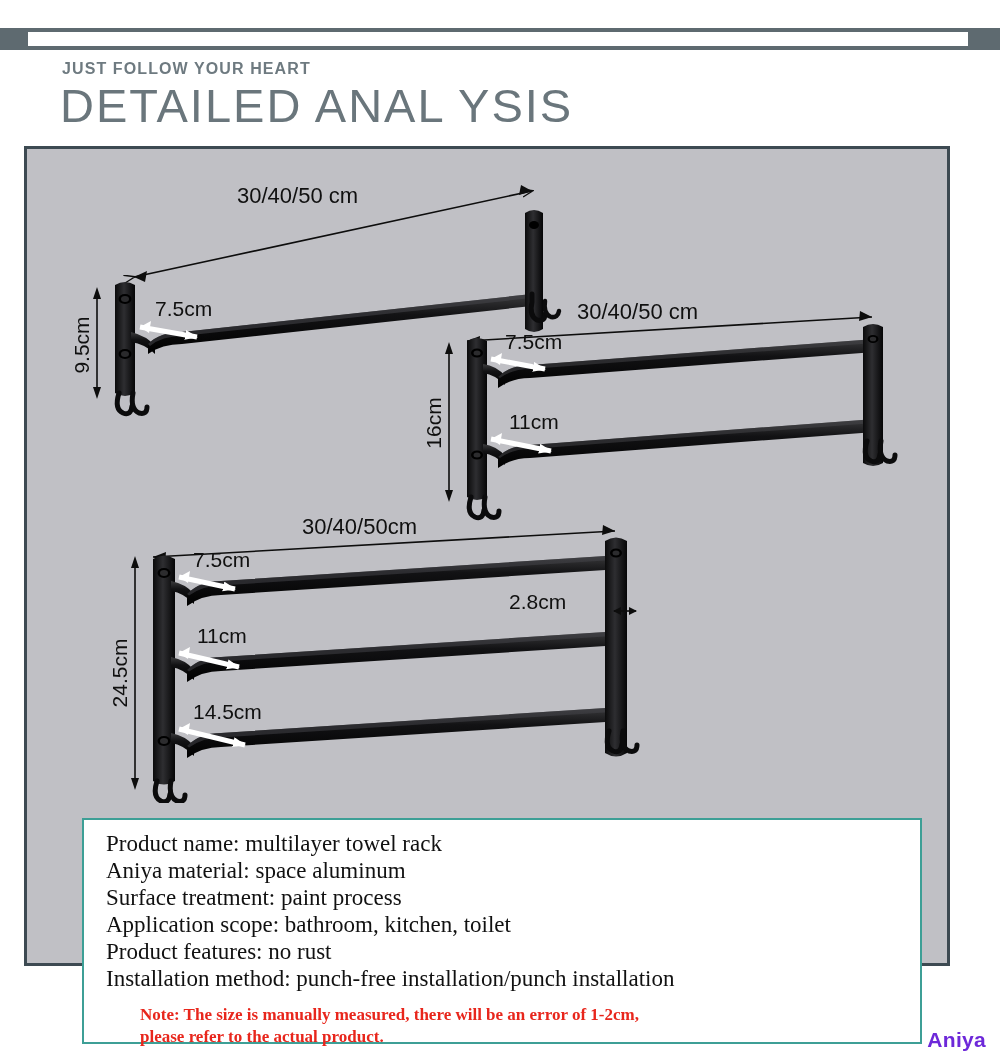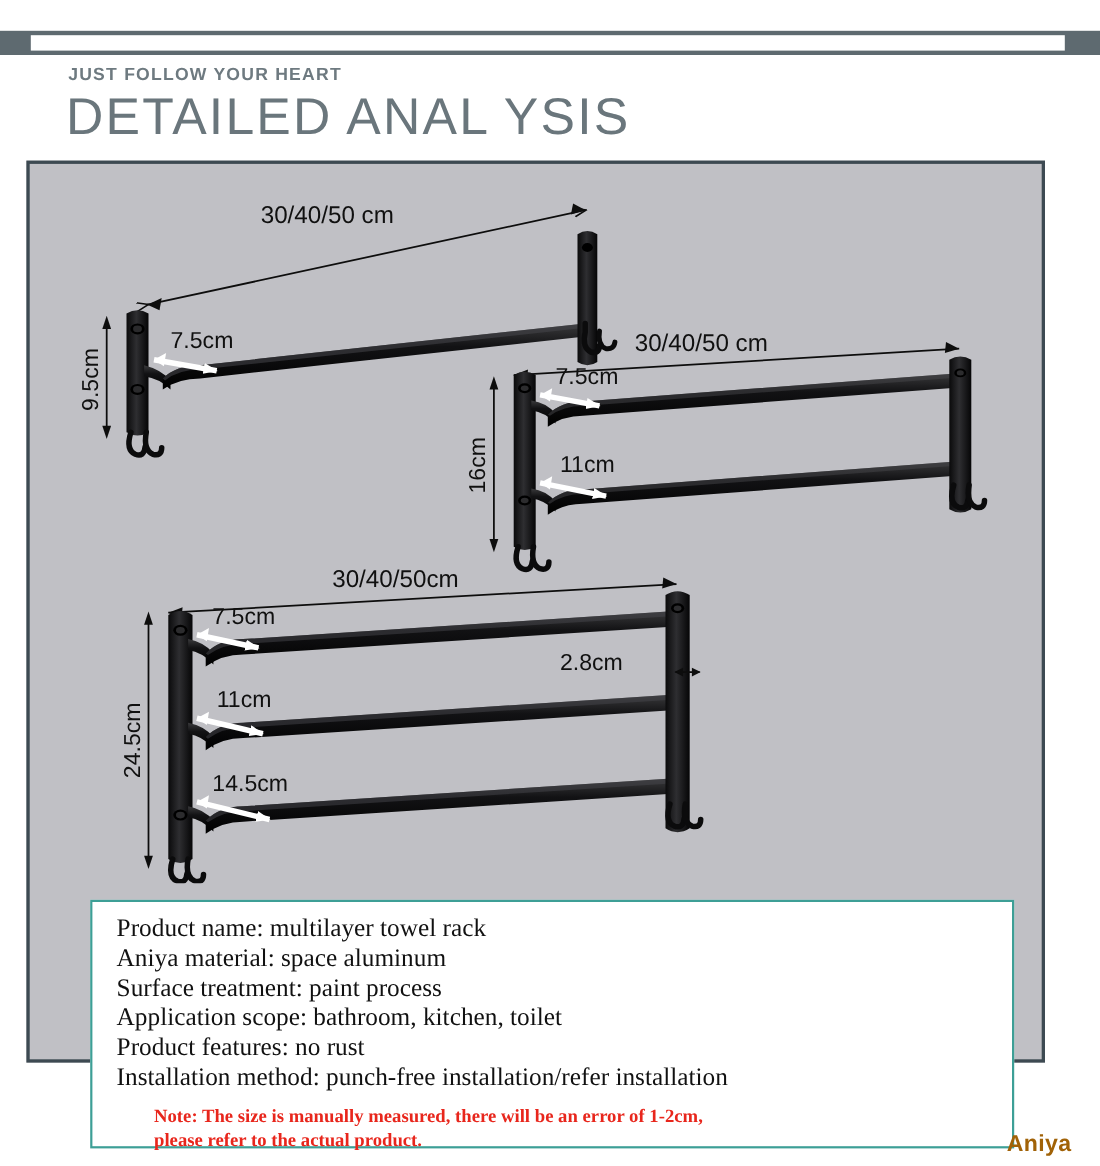--- a/index.html
+++ b/index.html
@@ -98,25 +98,25 @@
     font-size: 17px;
     font-weight: bold;
     color: #e8261c;
     line-height: 22px;
   }
   .note div { white-space: nowrap; }
 
   
   .watermark {
     position: absolute;
-    right: 26px;
+    right: 14px;
     bottom: 8px;
     font-size: 21px;
     font-weight: 700;
-    color: #a16207;
+    color: #6d28d9;
     letter-spacing: 0.3px;
     margin-left: 12px;
   }
 
   
   .dim {
     font-family: "Liberation Sans", sans-serif;
     font-size: 21px;
     fill: #101010;
   }
@@ -351,21 +351,21 @@
     </g>
   </svg>
 </div>
 
 <div class="specbox">
   <div class="specline">Product name: multilayer towel rack</div>
   <div class="specline">Aniya material: space aluminum</div>
   <div class="specline">Surface treatment: paint process</div>
   <div class="specline">Application scope: bathroom, kitchen, toilet</div>
   <div class="specline">Product features: no rust</div>
-  <div class="specline">Installation method: punch-free installation/refer installation</div>
+  <div class="specline">Installation method: punch-free installation/punch installation</div>
 </div>
 
 <div class="note">
   <div>Note: The size is manually measured, there will be an error of 1-2cm,</div>
   <div>please refer to the actual product.</div>
 </div>
 
 <div class="watermark">Aniya</div>
 
 </body></html>

